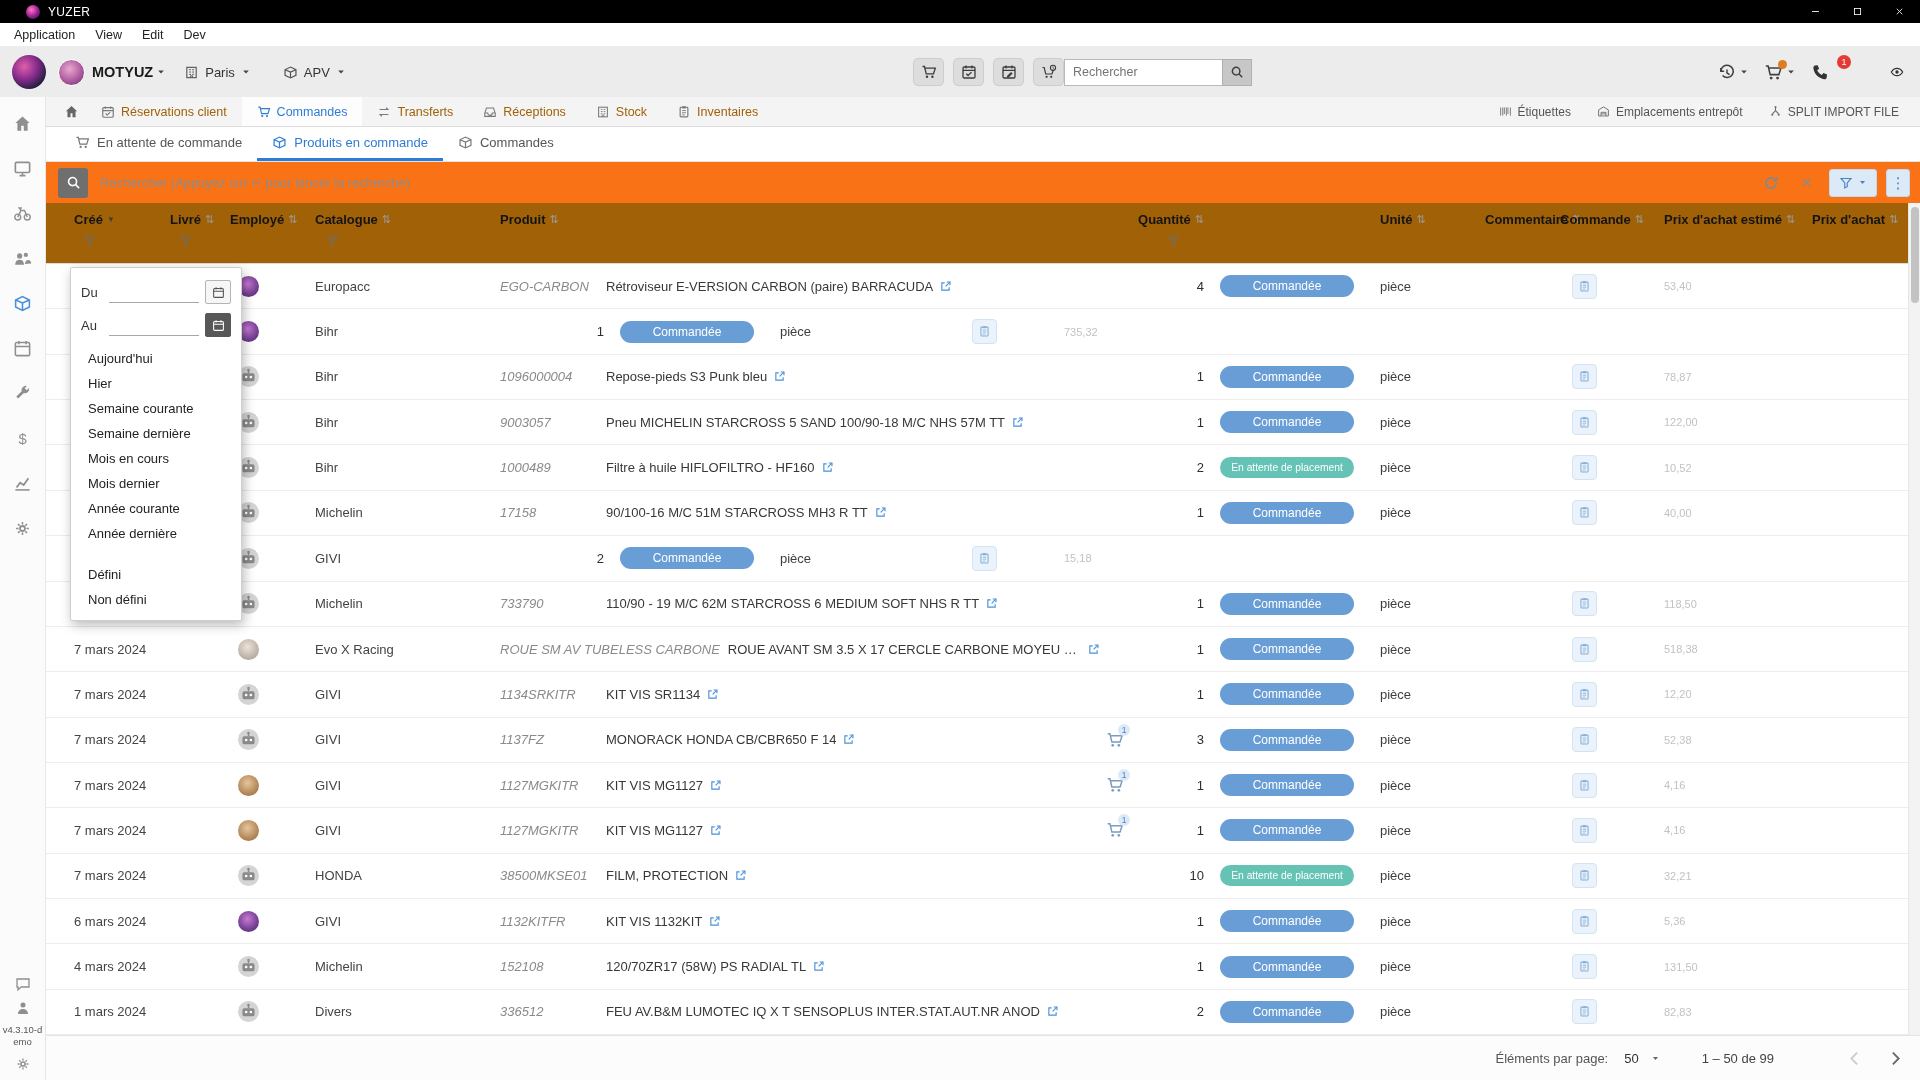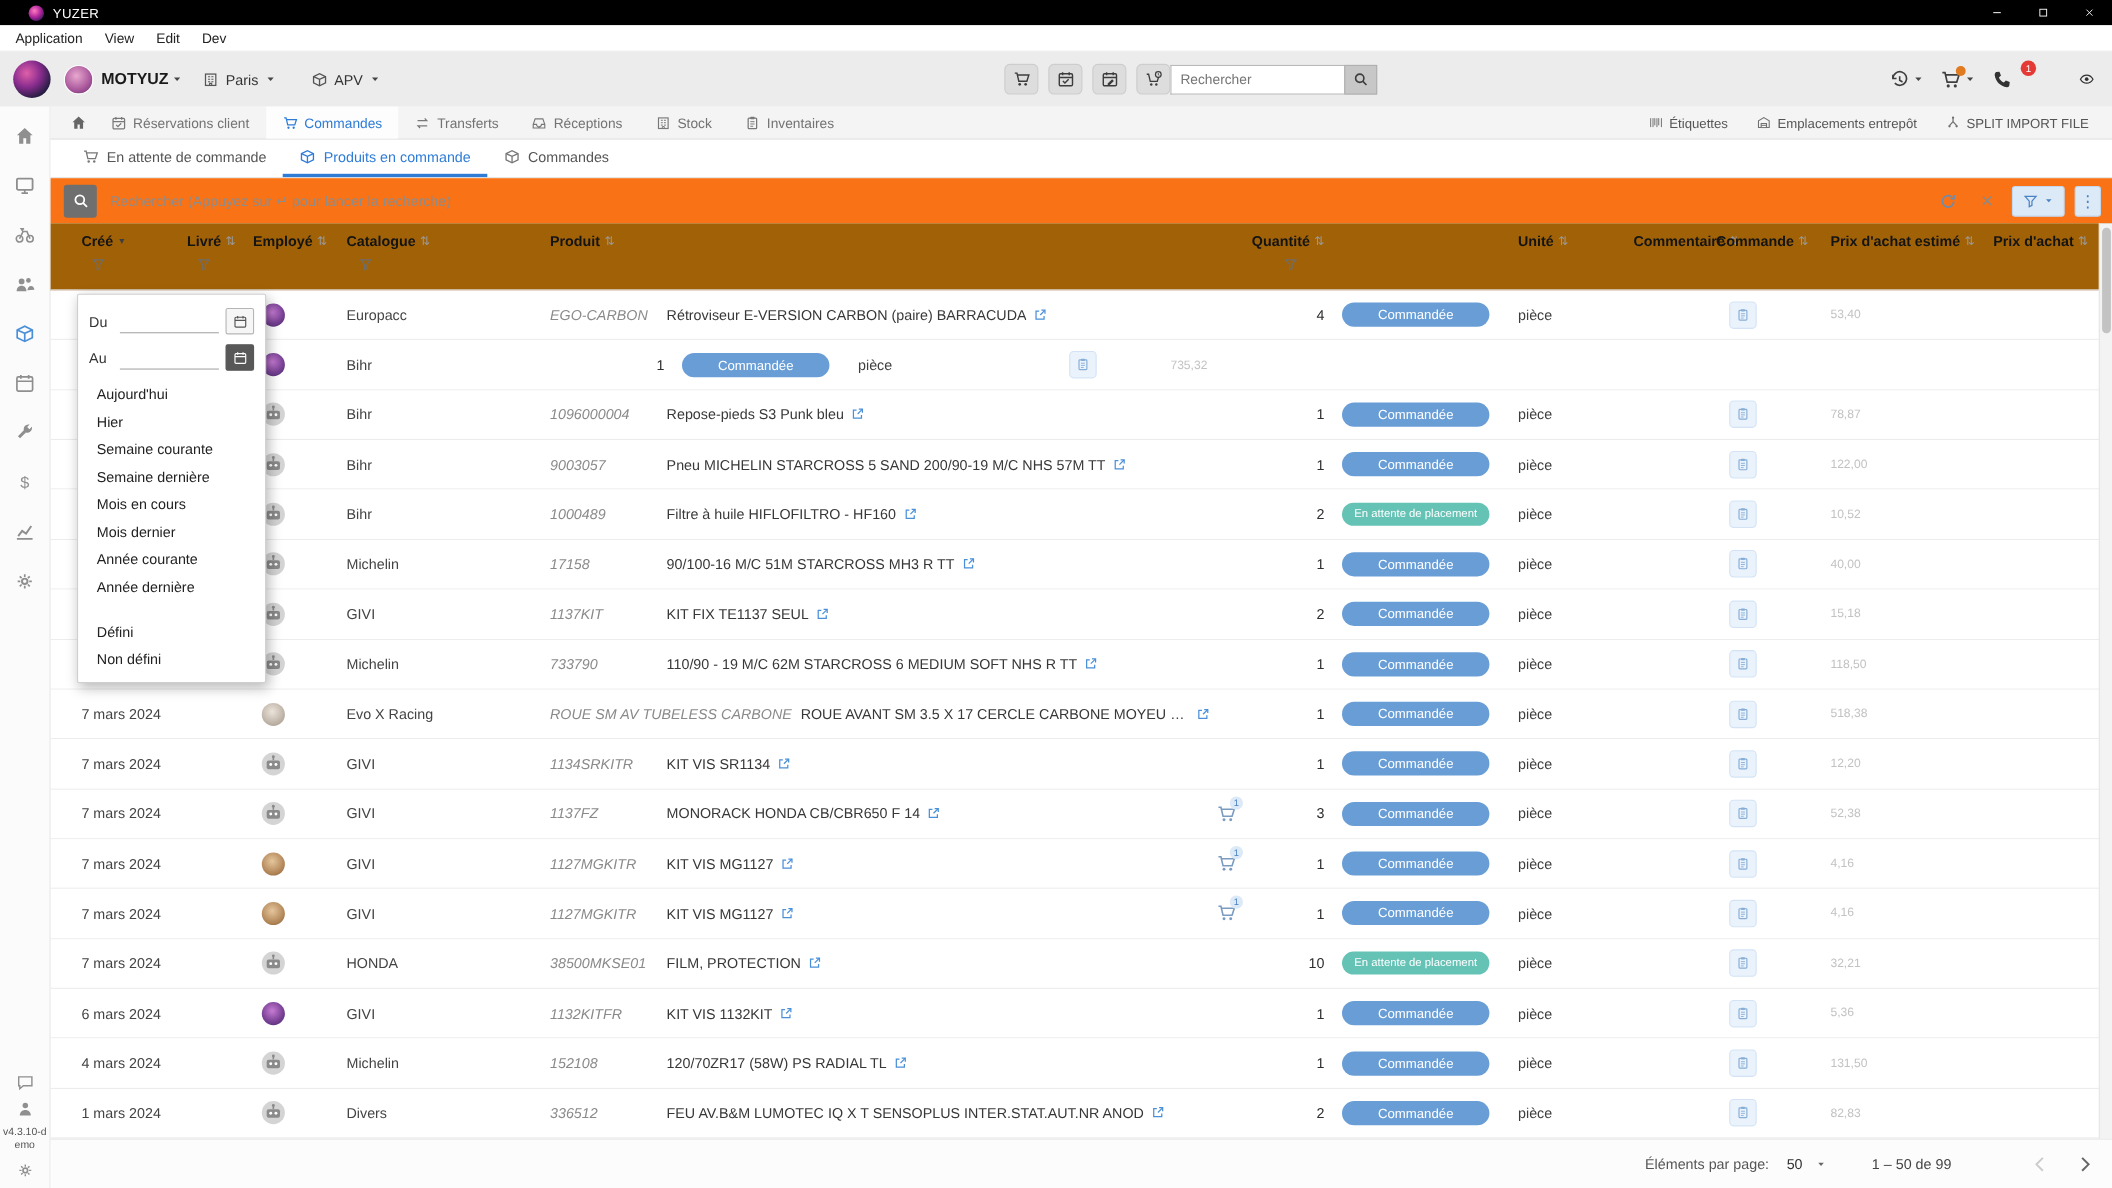--- a/index.html
+++ b/index.html
@@ -65,21 +65,21 @@
   .sb-bottom .sb-item { height:auto; }
   .sb-bottom .ic { width:16px; height:16px; }
   .sb-version { width:40px; font-size:9.5px; color:#555; text-align:center; line-height:1.25; word-break:break-all; }
 
   .content { flex:1; display:flex; flex-direction:column; min-width:0; }
 
   
   .main-tabs { height:30px; background:#f4f4f4; border-bottom:1px solid #dcdcdc; display:flex; align-items:center; padding:0 8px 0 10px; }
   .home-tab { width:30px; height:100%; display:flex; align-items:center; justify-content:center; color:#666; }
   .home-tab .ic { width:15px; height:15px; }
-  .mtab { display:flex; align-items:center; gap:6px; padding:0 15px; height:100%; font-size:12.5px; color:#737373; white-space:nowrap; }
+  .mtab { display:flex; align-items:center; gap:6px; padding:0 15px; height:100%; font-size:12.5px; color:#a16207; white-space:nowrap; }
   .mtab .ic { width:14px; height:14px; color:#787878; }
   .mtab.active { color:#2f7cd6; background:#fdfdfd; }
   .mtab.active .ic { color:#2f7cd6; }
   .mtab-actions { margin-left:auto; display:flex; align-items:center; }
   .mtab-action { display:flex; align-items:center; gap:6px; padding:0 13px; color:#555; font-size:12px; white-space:nowrap; }
   .mtab-action .ic { width:13px; height:13px; color:#707070; }
 
   
   .sub-tabs { height:35px; background:#fff; border-bottom:1px solid #e3e3e3; display:flex; align-items:stretch; padding-left:14px; }
   .stab { display:flex; align-items:center; gap:7px; padding:0 15px; font-size:13px; color:#555;
@@ -860,21 +860,21 @@
                 <circle cx="6.2" cy="8.4" r="1" fill="#fff"></circle>
                 <circle cx="9.8" cy="8.4" r="1" fill="#fff"></circle>
                 <path d="M8 3.4v2" stroke="#8a8a8a" stroke-width="1.1" fill="none"></path>
                 <circle cx="8" cy="3" r="1" fill="#8a8a8a"></circle>
               </svg>
             </span>
           </div>
           <div class="td c-cat">Bihr</div>
           <div class="td c-prod">
             <span class="ref">9003057</span>
-            <span class="pname">Pneu MICHELIN STARCROSS 5 SAND 200/90-19 M/C NHS 57M TT</span>
+            <span class="pname">Pneu MICHELIN STARCROSS 5 SAND 100/90-18 M/C NHS 57M TT</span>
             <span class="extlink">
               <svg viewBox="0 0 16 16" aria-hidden="true">
                 <path d="M7 3.5H3.5v9h9V9" fill="none" stroke="currentColor" stroke-width="1.4"></path>
                 <path d="M9.5 2.5h4v4" fill="none" stroke="currentColor" stroke-width="1.4"></path>
                 <path d="M13.3 2.7L8.2 7.8" stroke="currentColor" stroke-width="1.4" fill="none"></path>
               </svg>
             </span>
           </div>
           <div class="td c-cart"></div>
           <div class="td c-qty">1</div>
@@ -999,31 +999,20 @@
               <svg viewBox="0 0 16 16" aria-hidden="true">
                 <rect x="3.4" y="5.6" width="9.2" height="6" rx="1.4" fill="#8a8a8a"></rect>
                 <circle cx="6.2" cy="8.4" r="1" fill="#fff"></circle>
                 <circle cx="9.8" cy="8.4" r="1" fill="#fff"></circle>
                 <path d="M8 3.4v2" stroke="#8a8a8a" stroke-width="1.1" fill="none"></path>
                 <circle cx="8" cy="3" r="1" fill="#8a8a8a"></circle>
               </svg>
             </span>
           </div>
           <div class="td c-cat">GIVI</div>
-          <div class="td c-prod">
-            <span class="ref">1137KIT</span>
-            <span class="pname">KIT FIX TE1137 SEUL</span>
-            <span class="extlink">
-              <svg viewBox="0 0 16 16" aria-hidden="true">
-                <path d="M7 3.5H3.5v9h9V9" fill="none" stroke="currentColor" stroke-width="1.4"></path>
-                <path d="M9.5 2.5h4v4" fill="none" stroke="currentColor" stroke-width="1.4"></path>
-                <path d="M13.3 2.7L8.2 7.8" stroke="currentColor" stroke-width="1.4" fill="none"></path>
-              </svg>
-            </span>
-          </div>
           <div class="td c-cart"></div>
           <div class="td c-qty">2</div>
           <div class="td c-status">
             <span class="badge" style="background: rgb(104, 157, 214);">Commandée</span>
           </div>
           <div class="td c-unit">pièce</div>
           <div class="td c-comment"></div>
           <div class="td c-cmd">
             <span class="copybtn">
               <span class="ic">

